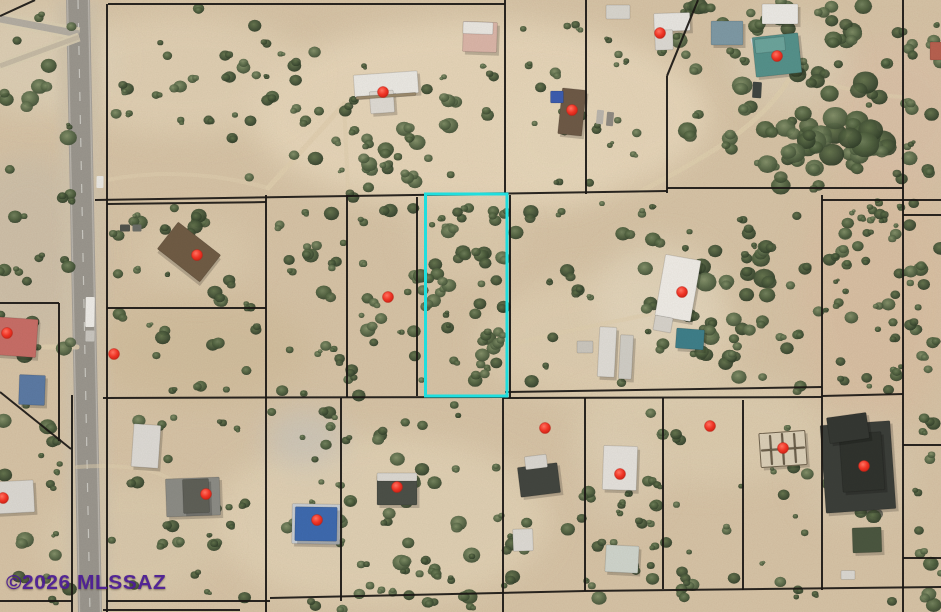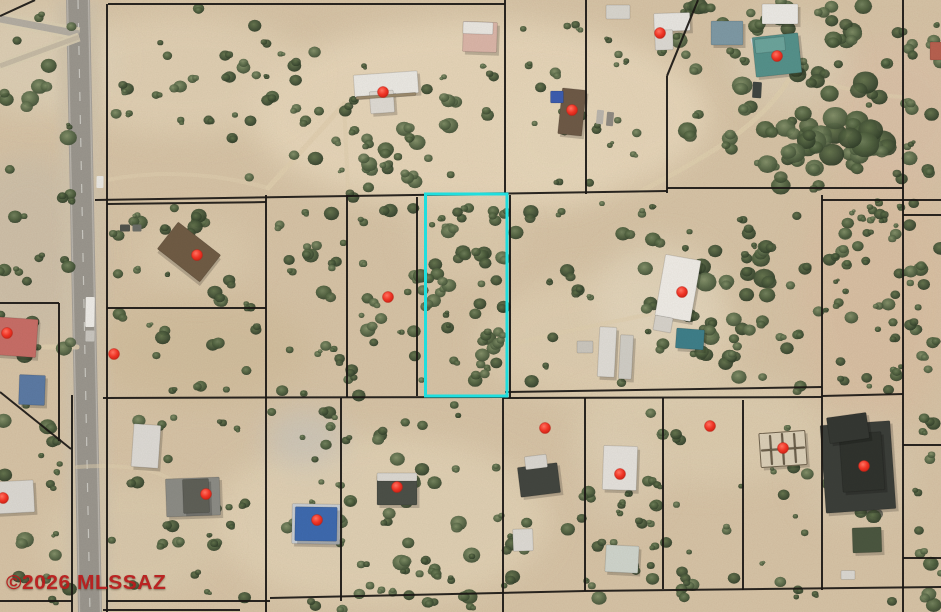--- a/index.html
+++ b/index.html
@@ -1,20 +1,20 @@
 <!DOCTYPE html>
 <html><head>
 <meta charset="utf-8">
 <style>
   html,body{margin:0;padding:0;background:#222;}
   #viewport{position:relative;width:941px;height:612px;overflow:hidden;background:#d5c2a5;
     font-family:"Liberation Sans", sans-serif;}
   #map-svg{position:absolute;left:0;top:0;display:block;}
   #watermark{position:absolute;left:6px;top:570px;font-size:21px;font-weight:700;
-    letter-spacing:.5px;color:#b91c1c;opacity:.95;text-shadow:0 1px 2px rgba(60,50,30,.55);
+    letter-spacing:.5px;color:#4c1d95;opacity:.95;text-shadow:0 1px 2px rgba(60,50,30,.55);
     user-select:none;pointer-events:none;}
 </style>
 </head>
 <body>
 
 <div id="viewport">
   <svg id="map-svg" xmlns="http://www.w3.org/2000/svg" width="941" height="612" viewBox="0 0 941 612">
       <defs>
         <filter id="soft" x="-60%" y="-60%" width="220%" height="220%">
           <feGaussianBlur stdDeviation="14"></feGaussianBlur>

